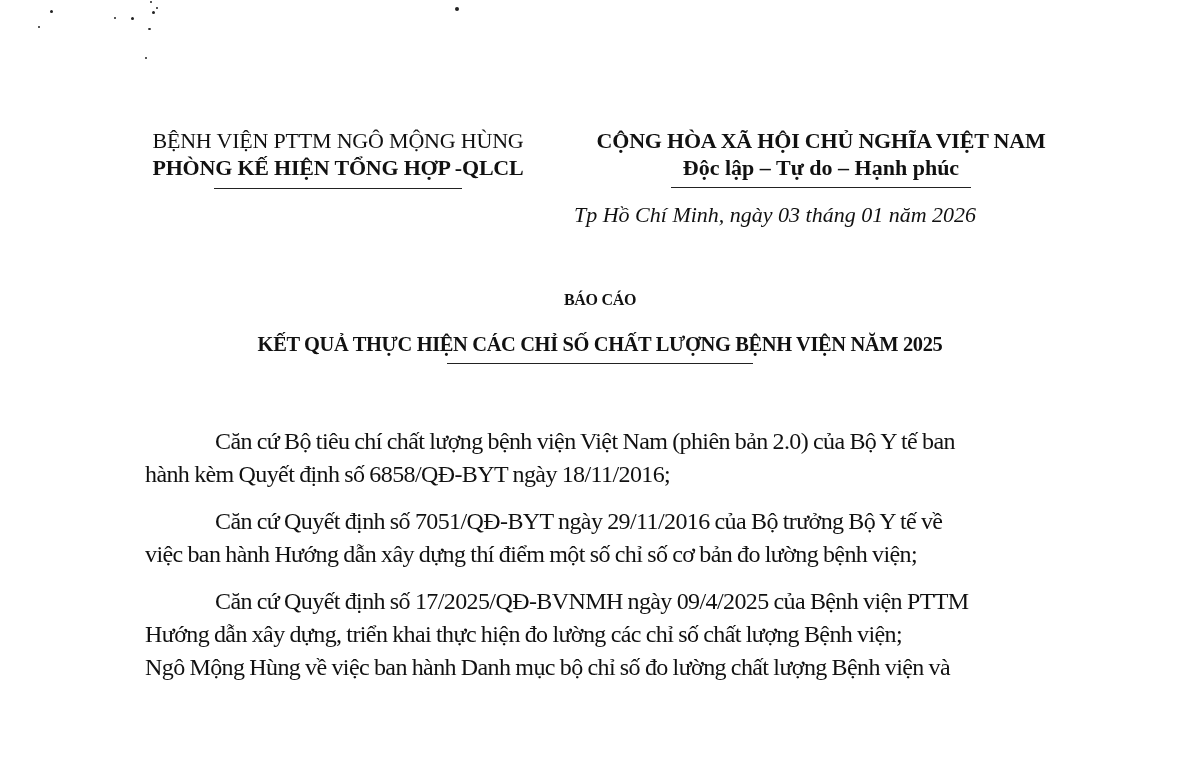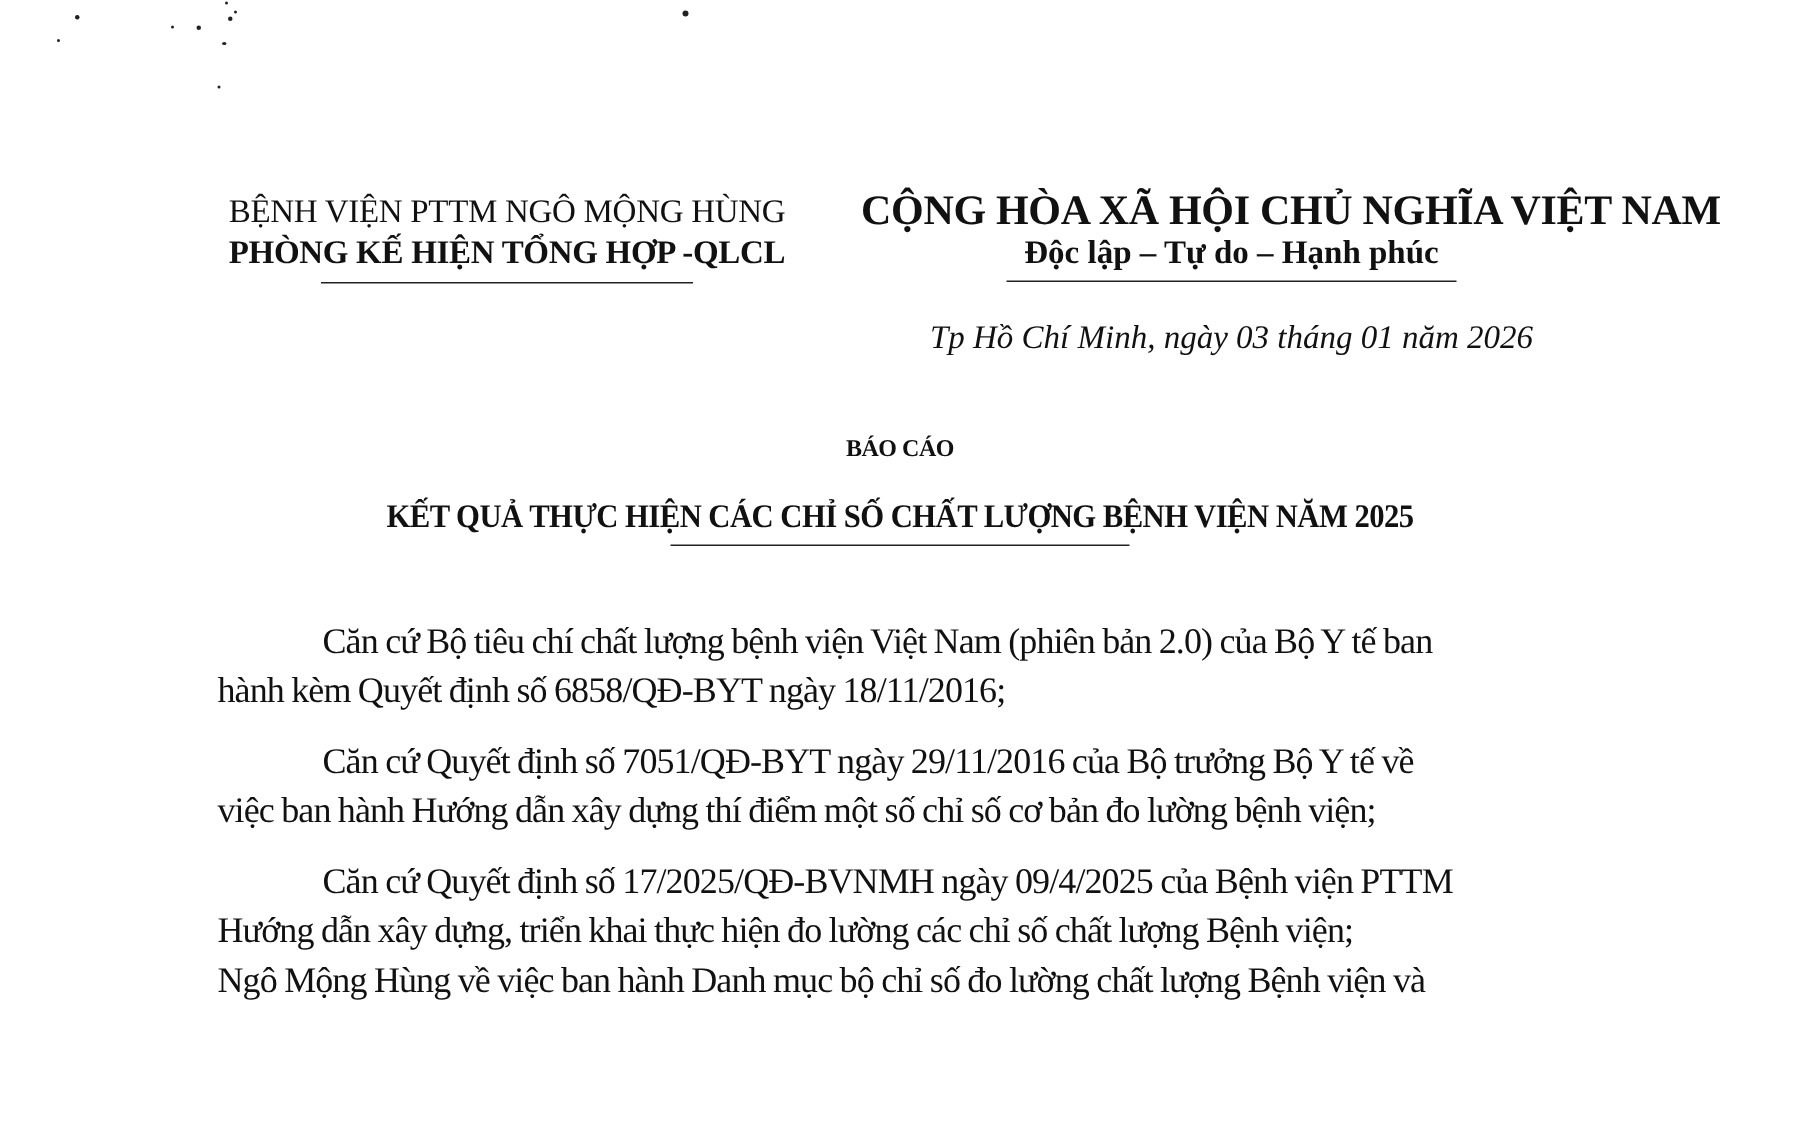--- a/index.html
+++ b/index.html
@@ -49,39 +49,38 @@
     }
     .rule {
       height: 0;
       border-top: 1.6px solid #222;
       margin: 0 auto;
     }
     .rule-left { width: 248px; margin-top: 7px; }
     .rule-right { width: 300px; margin-top: 6px; }
     .rule-title { width: 306px; margin-top: 4px; }
     .hr-line1 {
-      font-size: 28px;
+      font-size: 22px;
       line-height: 28px;
       font-weight: bold;
       white-space: nowrap;
       letter-spacing: -0.2px;
       text-align: center;
     }
     .hr-line2 {
       font-size: 22px;
       line-height: 26px;
       font-weight: bold;
       white-space: nowrap;
     }
     .date-line {
       position: absolute;
       left: 574px;
-      top: 212px;
+      top: 202px;
       width: 494px;
-      text-align: center;
       font-size: 22px;
       font-style: italic;
       white-space: nowrap;
     }
     .title-block {
       position: absolute;
       left: 100px;
       top: 285px;
       width: 1000px;
       text-align: center;
@@ -114,21 +113,21 @@
       text-indent: 70px;
       text-align: justify;
       letter-spacing: -0.6px;
       word-spacing: -0.5px;
     }
     .para .line {
       display: block;
       white-space: nowrap;
     }
     .para .line.first { padding-left: 70px; }
-    .para { text-indent: 0; }
+    .para { text-indent: 0; margin-top: 13px; }
   </style>
 </head>
 <body>
 
 <div>
   <span class="speck" style="left:50px;top:10px;width:3px;height:3px;"></span>
   <span class="speck" style="left:38px;top:26px;width:2px;height:2px;"></span>
   <span class="speck" style="left:131px;top:17px;width:3px;height:3px;"></span>
   <span class="speck" style="left:150px;top:1px;width:2px;height:2px;"></span>
   <span class="speck" style="left:152px;top:11px;width:3px;height:3px;"></span>

